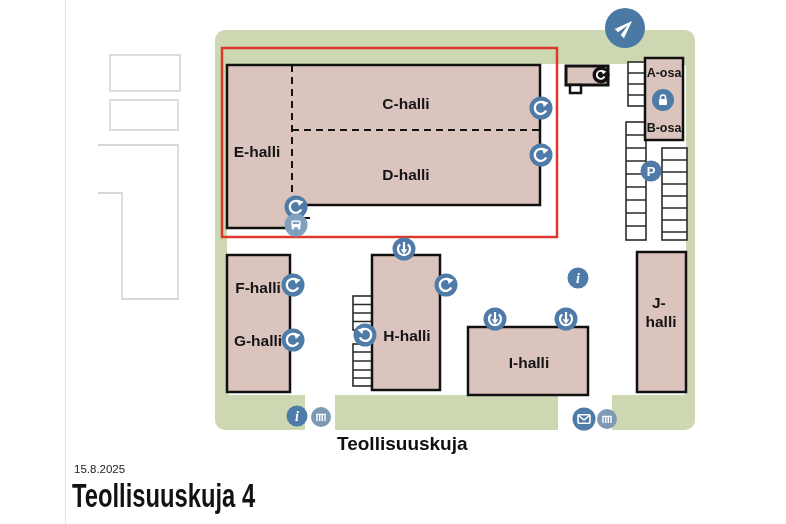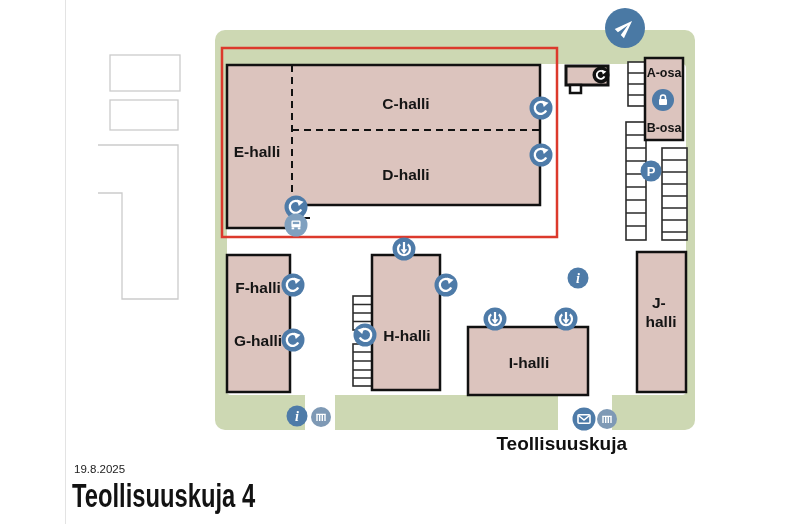--- a/index.html
+++ b/index.html
@@ -7,21 +7,21 @@
          font-family:"Liberation Sans",sans-serif;overflow:hidden;}
   .edge-line{position:absolute;left:65px;top:0;width:1px;height:524px;background:#e3e3e3;}
   .map-svg{position:absolute;left:0;top:0;}
   .hall-label{font-family:"Liberation Sans",sans-serif;font-weight:700;font-size:15.5px;fill:#141414;}
   .osa-label{font-family:"Liberation Sans",sans-serif;font-weight:700;font-size:12.5px;fill:#141414;}
   .p-label{font-family:"Liberation Sans",sans-serif;font-weight:700;font-size:13px;fill:#fff;}
   .i-label{font-family:"Liberation Serif",serif;font-style:italic;font-weight:700;font-size:14px;fill:#fff;}
   .date{position:absolute;left:74px;top:463px;font-size:11.5px;color:#222;}
   .title{position:absolute;left:72px;top:477px;font-size:33px;font-weight:700;color:#121212;
          transform:scaleX(0.72);transform-origin:left top;white-space:nowrap;letter-spacing:0;}
-  .street{position:absolute;left:337px;top:433px;width:290px;text-align:right;
+  .street{position:absolute;left:337px;top:433px;width:290px;text-align:left;
           font-size:19px;font-weight:700;color:#101010;}
 </style>
 </head>
 <body>
 
 <div class="stage">
   <div class="edge-line"></div>
 
   <svg class="map-svg" width="786" height="524" viewBox="0 0 786 524">
     <defs>
@@ -171,15 +171,15 @@
 
     <g transform="translate(625,28)">
       <circle r="20" fill="#4a79a4"></circle>
       <g transform="rotate(-45)">
         <path d="M-8,-6.5 L10,0 L-8,6.5 L-8,2 L4,0 L-8,-2 Z" fill="#fff"></path>
       </g>
     </g>
   </svg>
 
   <div class="street">Teollisuuskuja</div>
-  <div class="date">19.8.2025</div>
+  <div class="date">15.8.2025</div>
   <div class="title">Teollisuuskuja 4</div>
 </div>
 
 </body></html>

